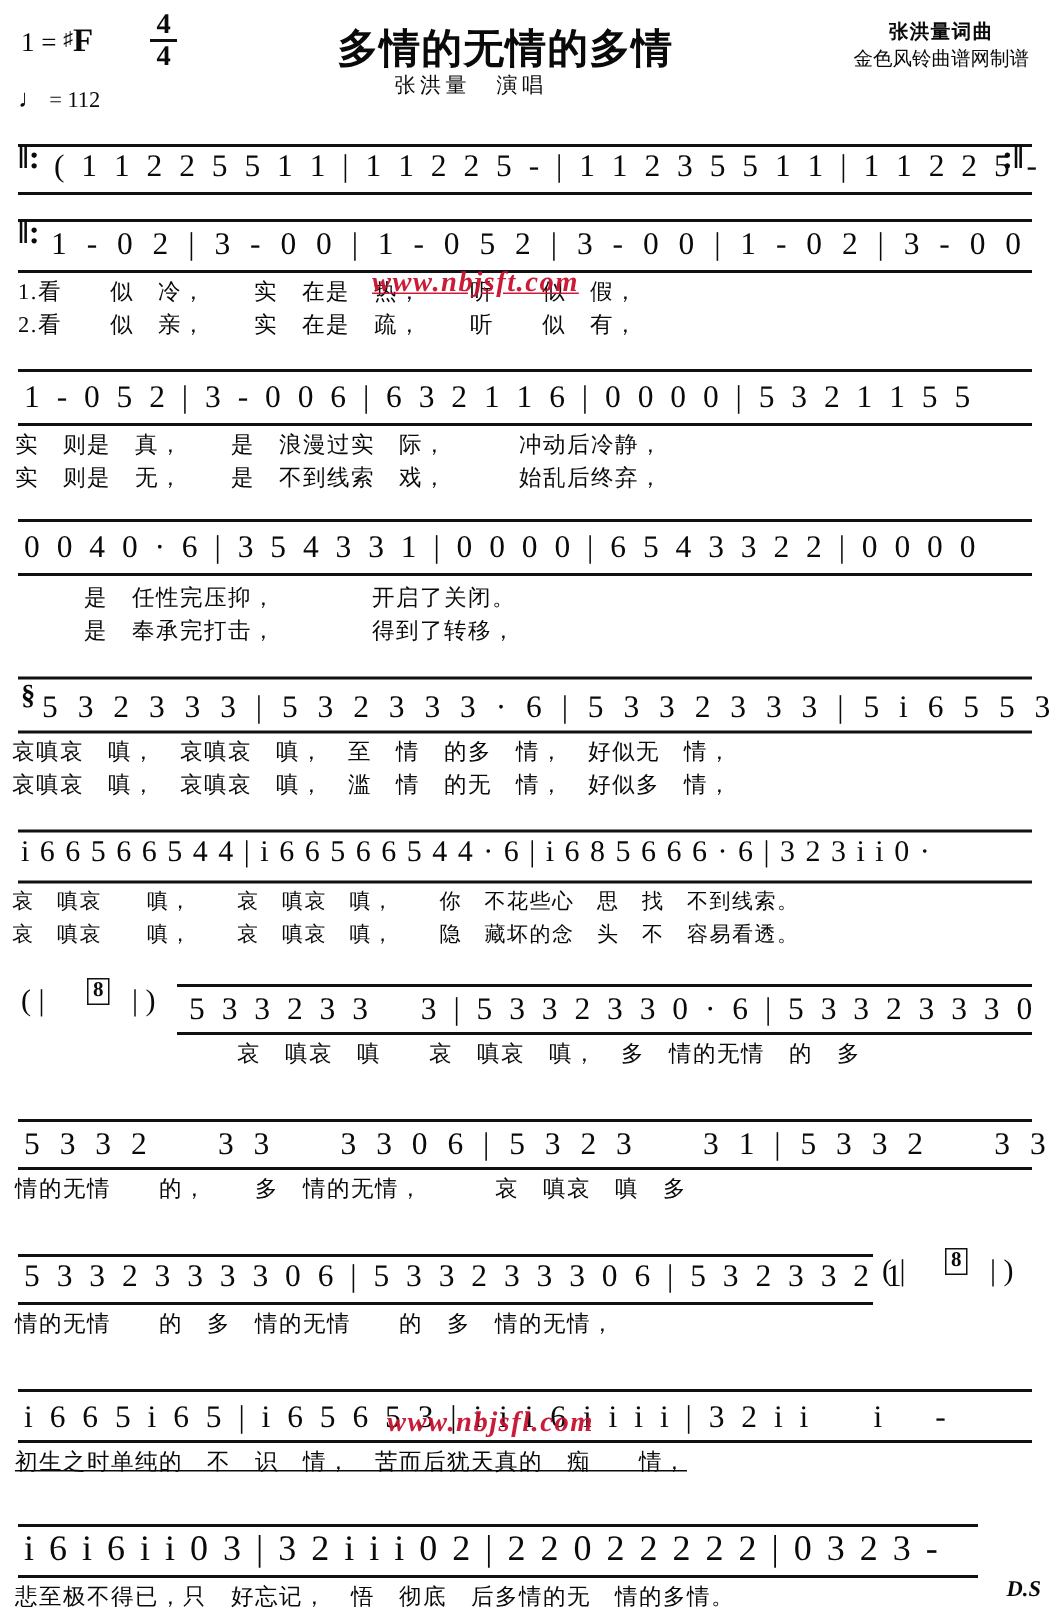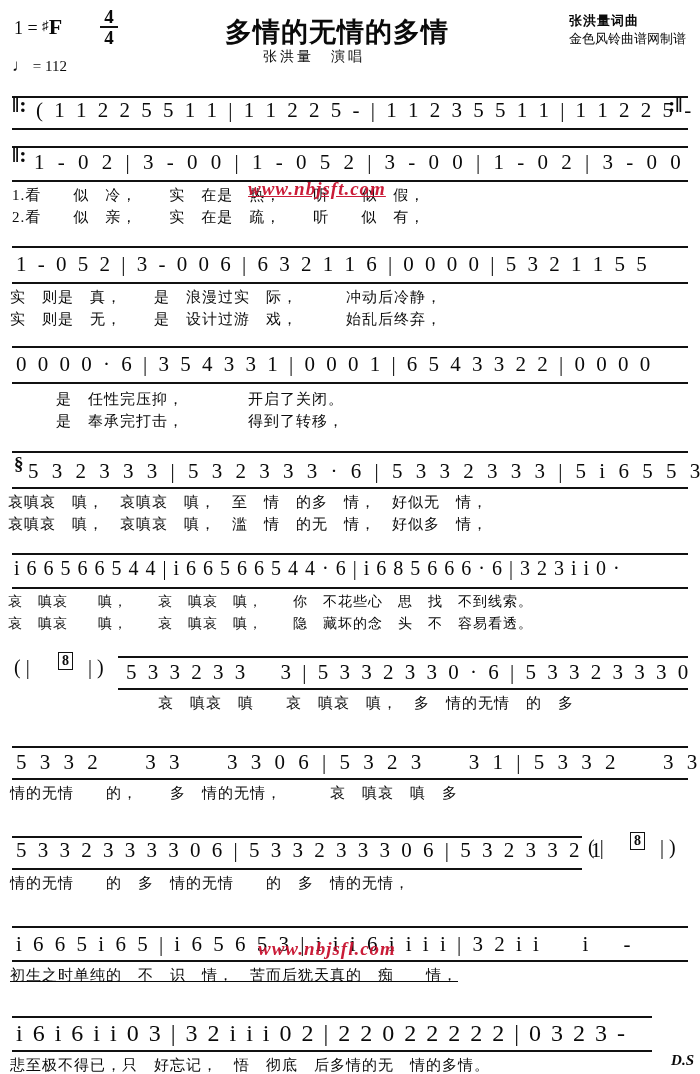--- a/index.html
+++ b/index.html
@@ -63,21 +63,21 @@
     position: absolute;
     left: 0; top: 48px;
     width: 628px;
     text-align: center;
     font-size: 14px;
     letter-spacing: 3px;
   }
   .credits {
     position: absolute;
     right: 14px; top: 12px;
-    text-align: left;
+    text-align: center;
     font-size: 13px;
     line-height: 18px;
   }
   .credits .c1 { font-weight: bold; letter-spacing: 1px;}
   .credits .c2 { letter-spacing: 0px;}
 
   
   .row {
     position: absolute;
     left: 0;
@@ -192,28 +192,28 @@
       <span class="ln">2.看　　似　亲，　　实　在是　疏，　　听　　似　有，</span>
     </div>
   </div>
 
   <div class="row" style="top:240px;">
     <div class="hline" style="left:12px; top:6px; width:676px;"></div>
     <div class="hline" style="left:12px; top:42px; width:676px;"></div>
     <div class="notes" style="top:12px; left:16px; letter-spacing:3px;">1 - 0 5 2 | 3 - 0 0 6 | 6 3 2 1 1 6 | 0 0 0 0 | 5 3 2 1 1 5 5</div>
     <div class="lyr" style="top:46px; left:10px;">
       <span class="ln">实　则是　真，　　是　浪漫过实　际，　　　冲动后冷静，</span>
-      <span class="ln">实　则是　无，　　是　设计过游　戏，　　　始乱后终弃，</span>
+      <span class="ln">实　则是　无，　　是　不到线索　戏，　　　始乱后终弃，</span>
     </div>
   </div>
 
   <div class="row" style="top:340px;">
     <div class="hline" style="left:12px; top:6px; width:676px;"></div>
     <div class="hline" style="left:12px; top:42px; width:676px;"></div>
-    <div class="notes" style="top:12px; left:16px; letter-spacing:3px;">0 0 0 0 · 6 | 3 5 4 3 3 1 | 0 0 0 1 | 6 5 4 3 3 2 2 | 0 0 0 0</div>
+    <div class="notes" style="top:12px; left:16px; letter-spacing:3px;">0 0 4 0 · 6 | 3 5 4 3 3 1 | 0 0 0 0 | 6 5 4 3 3 2 2 | 0 0 0 0</div>
     <div class="lyr" style="top:48px; left:24px;">
       <span class="ln">　　是　任性完压抑，　　　　开启了关闭。</span>
       <span class="ln">　　是　奉承完打击，　　　　得到了转移，</span>
     </div>
   </div>
 
   <div class="row" style="top:443px;">
     <div class="hline" style="left:12px; top:8px; width:676px;"></div>
     <div class="hline" style="left:12px; top:44px; width:676px;"></div>
     <span class="seg" style="left:14px; top:10px; font-weight:bold;">§</span>

